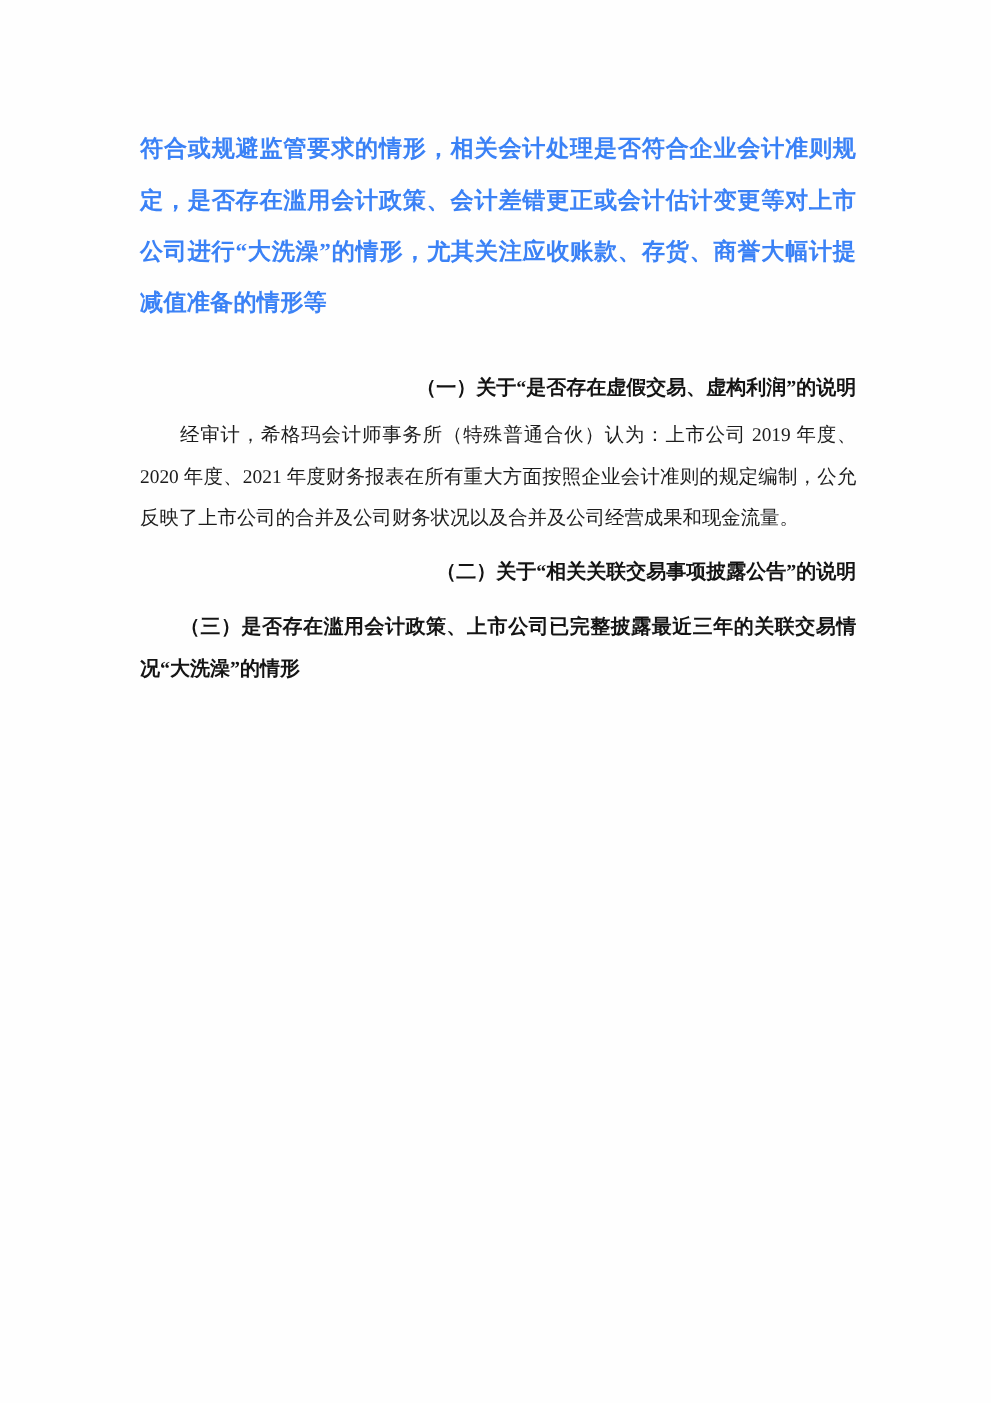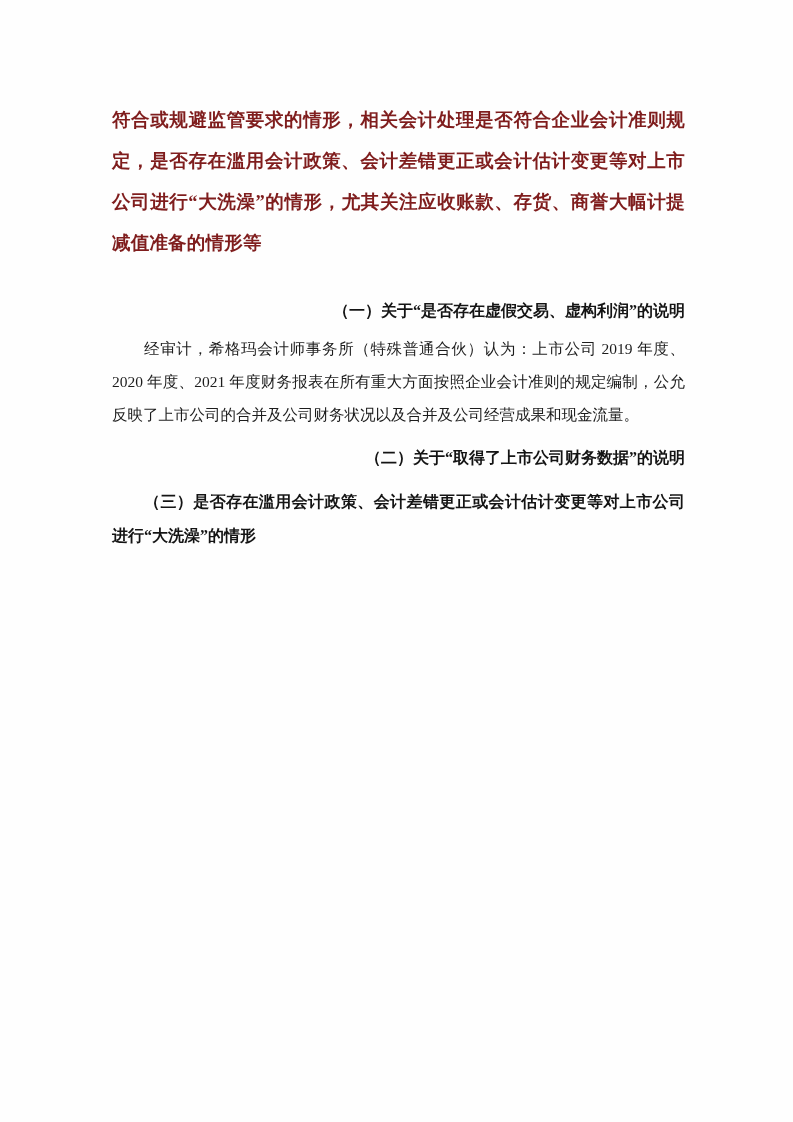--- a/index.html
+++ b/index.html
@@ -26,21 +26,21 @@
     width: 100%;
   }
   .heading-1 {
     font-weight: bold;
     font-size: 18.5px;
     line-height: 41px;
     letter-spacing: 0.2px;
     margin: 0 0 14px 0;
     text-align: justify;
     text-justify: inter-ideograph;
-    color: #7f1d1d;
+    color: #3b82f6;
   }
   .heading-2 {
     font-weight: bold;
     font-size: 16px;
     line-height: 34px;
     margin: 10px 0 4px 0;
     text-indent: 32px;
     color: #141414;
     text-align: right;
   }
@@ -68,19 +68,19 @@
     <div class="heading-1">符合或规避监管要求的情形，相关会计处理是否符合企业会计准则规定，是否存在滥用会计政策、会计差错更正或会计估计变更等对上市公司进行“大洗澡”的情形，尤其关注应收账款、存货、商誉大幅计提减值准备的情形等</div>
 
     <div class="gap-sm"></div>
 
     <div class="heading-2">（一）关于“是否存在虚假交易、虚构利润”的说明</div>
 
 
     <p class="para">经审计，希格玛会计师事务所（特殊普通合伙）认为：上市公司 2019 年度、2020 年度、2021 年度财务报表在所有重大方面按照企业会计准则的规定编制，公允反映了上市公司的合并及公司财务状况以及合并及公司经营成果和现金流量。</p>
 
 
-    <div class="heading-2">（二）关于“取得了上市公司财务数据”的说明</div>
+    <div class="heading-2">（二）关于“相关关联交易事项披露公告”的说明</div>
 
 
-    <div class="heading-2 multiline">（三）是否存在滥用会计政策、会计差错更正或会计估计变更等对上市公司进行“大洗澡”的情形</div>
+    <div class="heading-2 multiline">（三）是否存在滥用会计政策、上市公司已完整披露最近三年的关联交易情况“大洗澡”的情形</div>
 
   </div>
 </div>
 
 </body></html>

